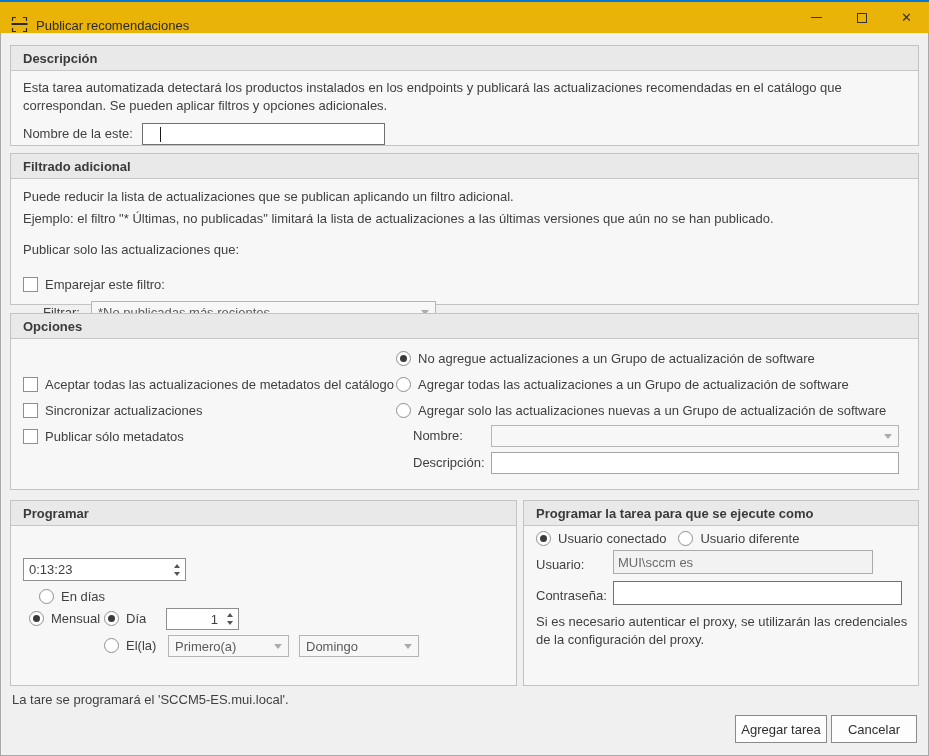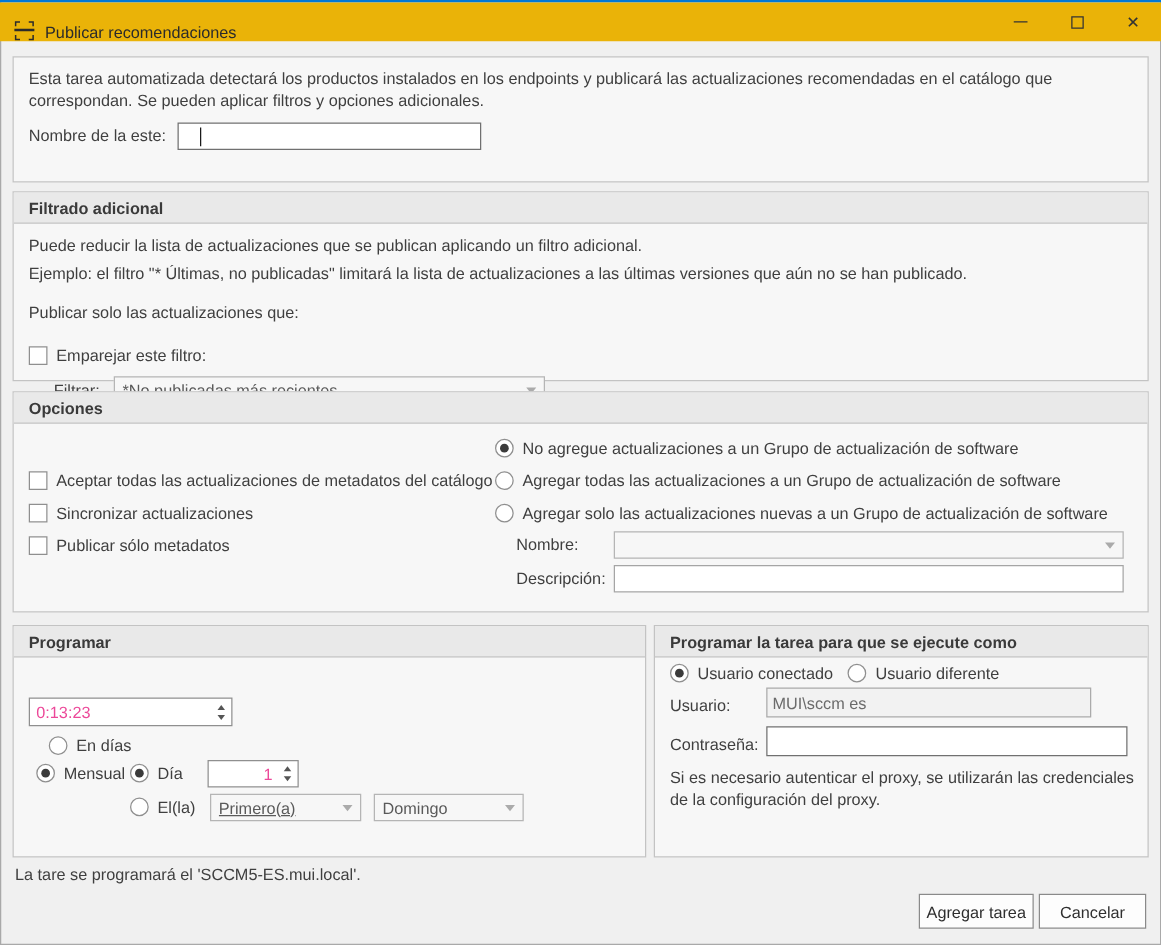--- a/index.html
+++ b/index.html
@@ -63,21 +63,21 @@
   .textinput.disabled { background: #f2f2f2; border-color: #ababab; color: #6b6b6b; }
   .combo {
     background: #f7f7f7; border: 1px solid #b5b5b5; height: 22px;
     display: flex; align-items: center; padding: 0 6px; color: #5a5a5a;
     position: relative;
   }
   .combo .combo-text { flex: 1 1 auto; overflow: hidden; white-space: nowrap; }
   .tri-down { width: 0; height: 0; border-left: 4px solid transparent; border-right: 4px solid transparent; border-top: 5px solid #ababab; }
   .spinbox {
     background: #fff; border: 1px solid #8f8f8f; height: 23px;
-    display: flex; align-items: stretch; color: #ec4899;
+    display: flex; align-items: stretch; color: #404040;
   }
   .spin-value { flex: 1 1 auto; display: flex; align-items: center; padding: 0 5px; }
   .spin-value.right { justify-content: flex-end; padding-right: 3px; }
   .spin-arrows { width: 17px; display: flex; flex-direction: column; justify-content: center; align-items: center; gap: 4px; }
   .tri-up-s { width: 0; height: 0; border-left: 3.5px solid transparent; border-right: 3.5px solid transparent; border-bottom: 4px solid #555; }
   .tri-down-s { width: 0; height: 0; border-left: 3.5px solid transparent; border-right: 3.5px solid transparent; border-top: 4px solid #555; }
 
   .caret { position: absolute; width: 1px; height: 15px; background: #1a1a1a; }
 
   
@@ -104,21 +104,21 @@
   .sec-options .field { position: absolute; left: 480px; width: 408px; }
   .sec-options .frow1 { top: 111px; } .sec-options .frow2 { top: 138px; }
 
   .sec-schedule { left: 10px; top: 500px; width: 507px; height: 186px; }
   .sec-schedule .time-spin { position: absolute; left: 12px; top: 57px; width: 163px; }
   .sec-schedule .endias { position: absolute; left: 28px; top: 88px; }
   .sec-schedule .mensual { position: absolute; left: 18px; top: 110px; }
   .sec-schedule .dia { position: absolute; left: 93px; top: 110px; }
   .sec-schedule .dia-spin { position: absolute; left: 155px; top: 107px; width: 73px; height: 22px; }
   .sec-schedule .ella { position: absolute; left: 93px; top: 137px; }
-  .sec-schedule .combo1 { position: absolute; left: 157px; top: 134px; width: 121px; text-decoration: underline; }
+  .sec-schedule .combo1 { position: absolute; left: 157px; top: 134px; width: 121px; }
   .sec-schedule .combo2 { position: absolute; left: 288px; top: 134px; width: 120px; }
 
   .sec-runas { left: 523px; top: 500px; width: 396px; height: 186px; }
   .sec-runas .radios { position: absolute; left: 12px; top: 30px; display: flex; gap: 12px; }
   .sec-runas .lbl-user { position: absolute; left: 12px; top: 56px; }
   .sec-runas .lbl-pass { position: absolute; left: 12px; top: 87px; }
   .sec-runas .fld-user { position: absolute; left: 89px; top: 49px; width: 260px; height: 24px; }
   .sec-runas .fld-pass { position: absolute; left: 89px; top: 80px; width: 289px; height: 24px; }
   .sec-runas .proxy-note { position: absolute; left: 12px; top: 112px; width: 374px; line-height: 1.4; }
 
@@ -156,20 +156,21 @@
       <div class="win-btn">
           <span class="glyph-max"></span>
         </div>
       <div class="win-btn">
           <span class="glyph-close">✕</span>
         </div>
     </div>
   </div>
 
   <div class="group sec-desc">
+    <div class="group-header">Descripción</div>
     <div class="body">
       <div>Esta tarea automatizada detectará los productos instalados en los endpoints y publicará las actualizaciones recomendadas en el catálogo que correspondan. Se pueden aplicar filtros y opciones adicionales.</div>
       <div class="name-row">
         <span>Nombre de la este:</span>
         <input class="textinput" value="" style="">
         <span class="caret" style="left:137px; top:4px;"></span>
       </div>
     </div>
   </div>
 

